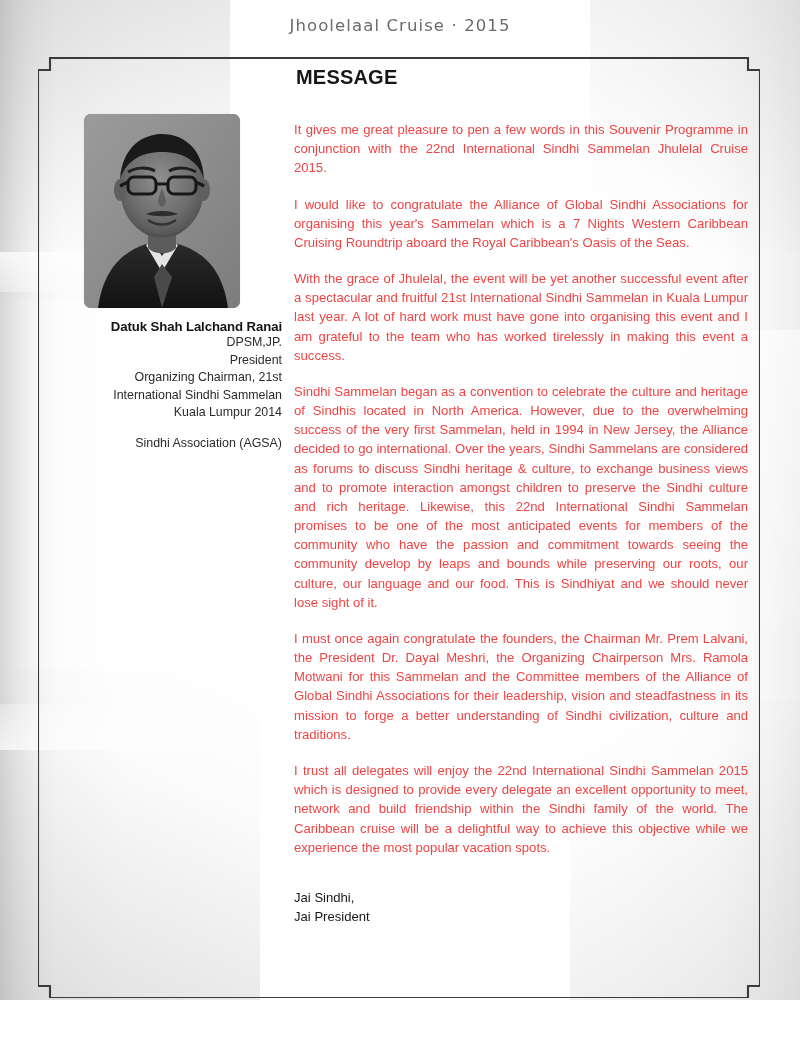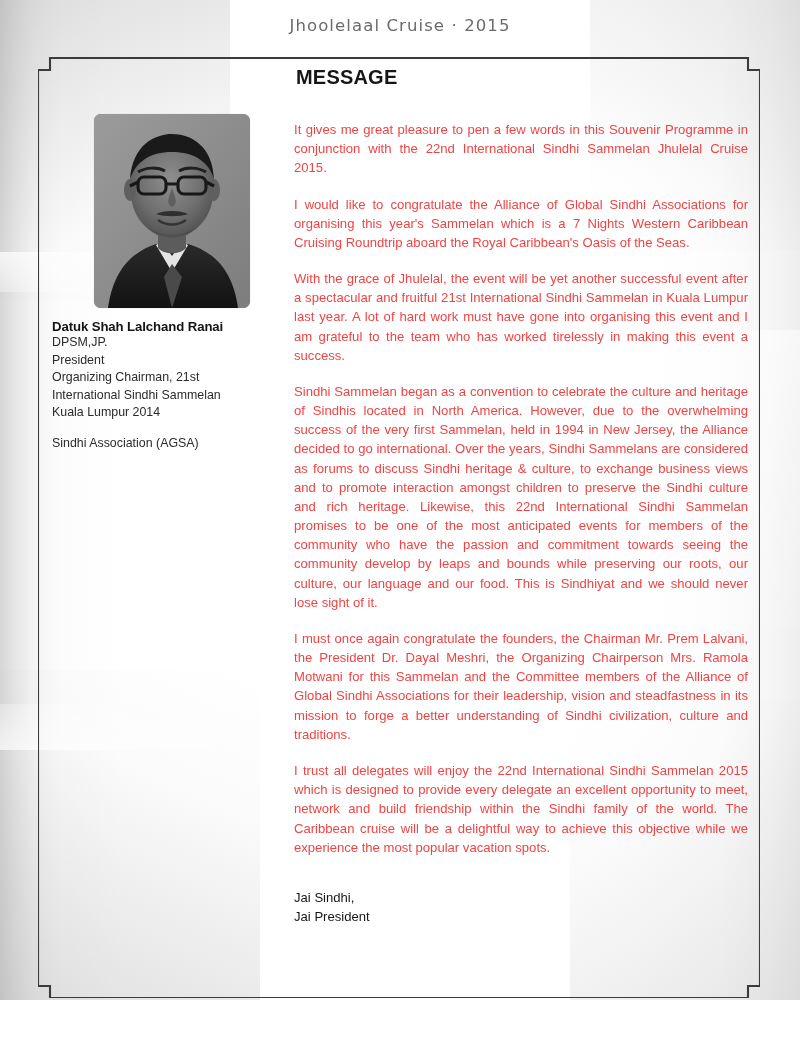--- a/index.html
+++ b/index.html
@@ -119,24 +119,24 @@
     font-family: Liberation Sans, sans-serif;
     font-size: 20px;
     font-weight: 700;
     letter-spacing: 0.2px;
     color: #161616;
   }
 
   
   .left-col {
     position: absolute;
-    left: 14px;
+    left: 4px;
     top: 66px;
     width: 240px;
-    text-align: left;
+    text-align: right;
   }
   .portrait {
     width: 156px;
     height: 194px;
     margin: 0 auto;
     border-radius: 7px;
     overflow: hidden;
     background: #8d8d8d;
     position: relative;
     box-shadow: 0 0 1px rgba(0,0,0,0.25);

